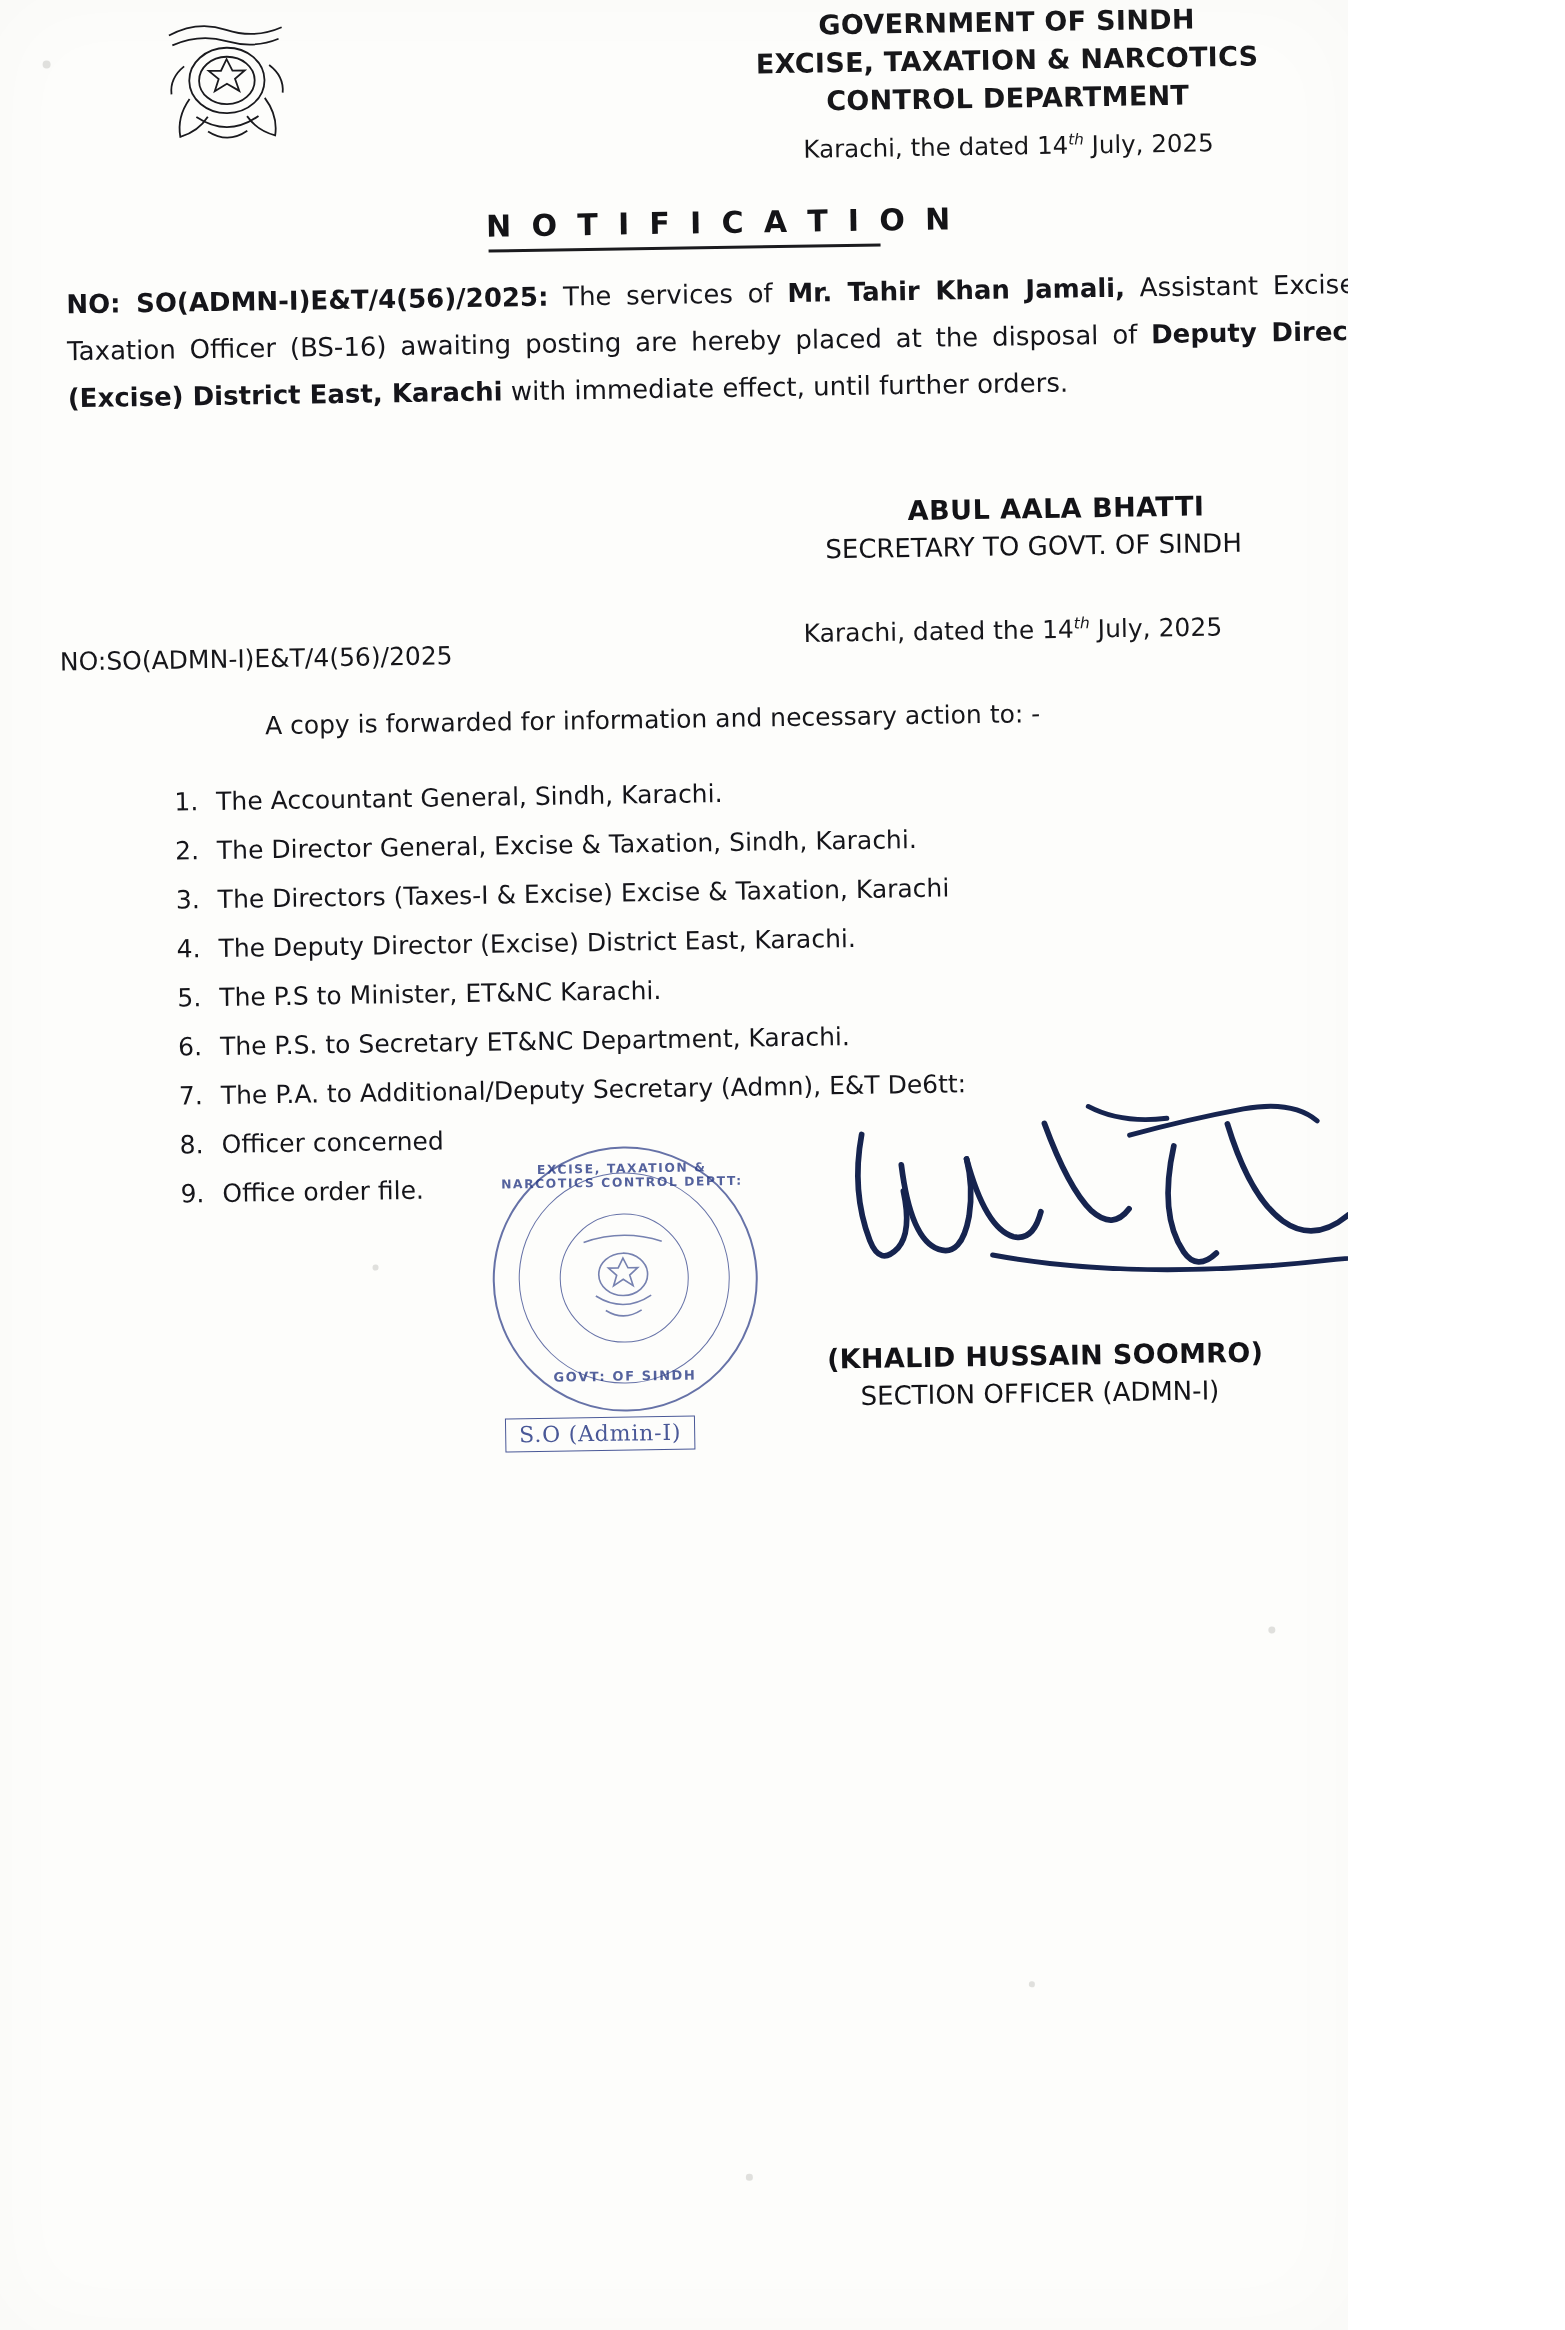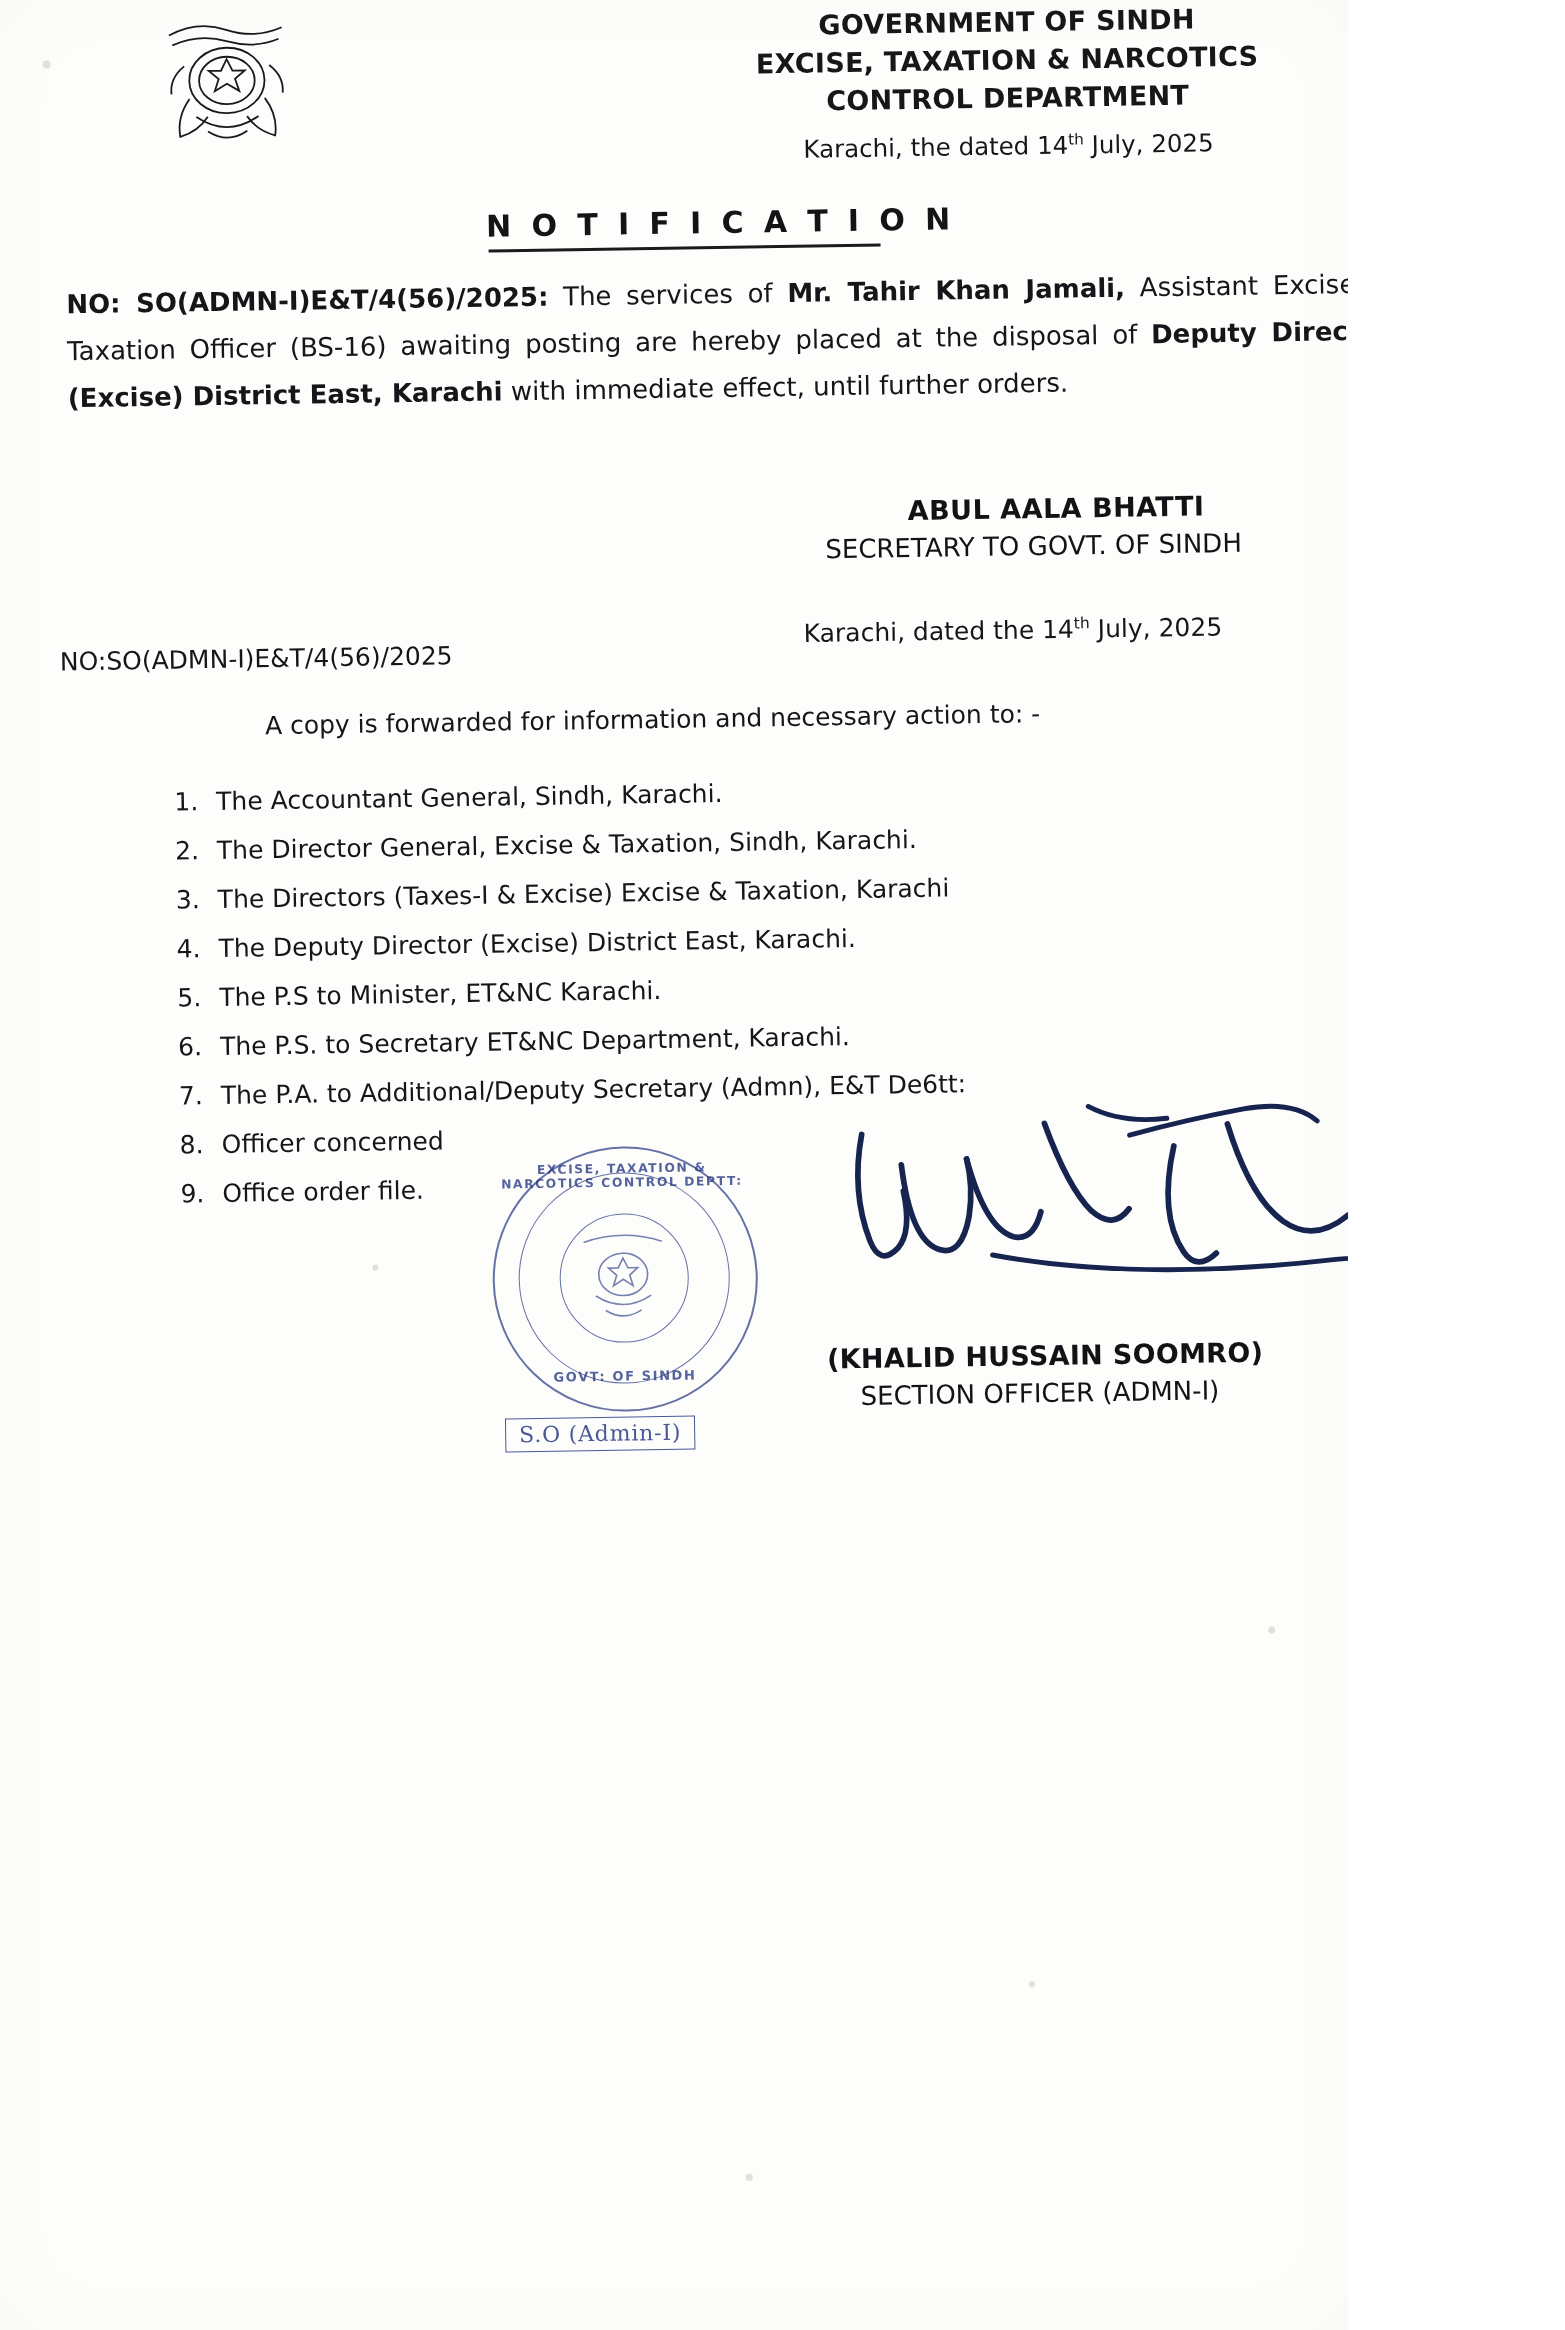--- a/index.html
+++ b/index.html
@@ -247,21 +247,21 @@
     opacity: 0.55;
   }
   .scribble-tr {
     position: absolute;
     right: 24.5px;
     top: 0;
     width: 123px;
     height: 98px;
     color: #20263f;
   }
-  sup { font-size: 0.62em; vertical-align: super; }
+  sup { font-size: 0.62em; vertical-align: super; font-style: italic; }
 </style>
 </head>
 <body>
 
 <div class="page">
   <div class="skew">
 
     <div class="crest">
       <svg viewBox="0 0 220 170" width="180" height="139">
         <g stroke="#1a1a1e" fill="none" stroke-width="2.2">

